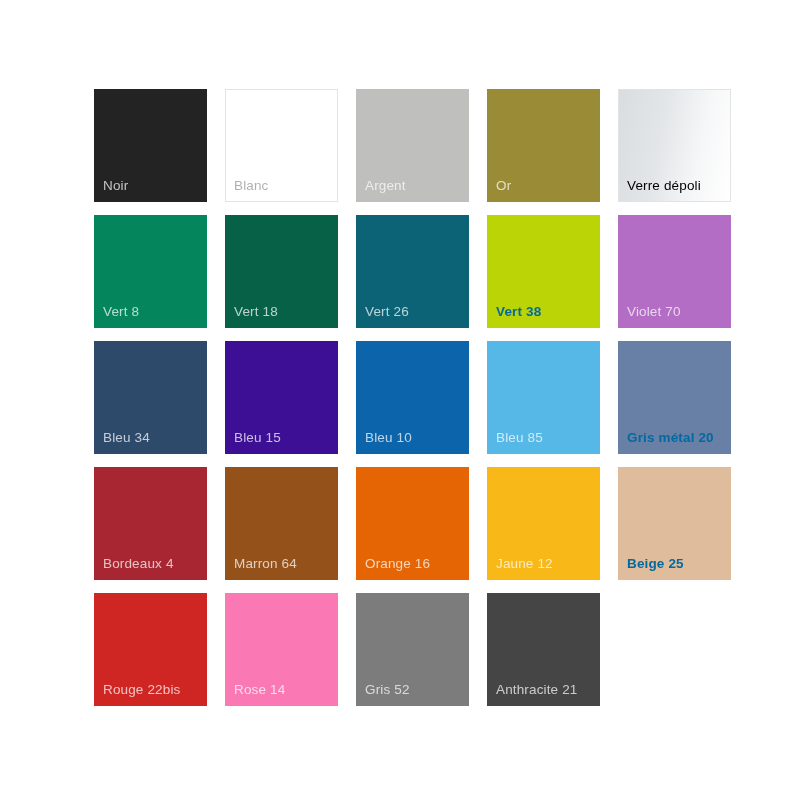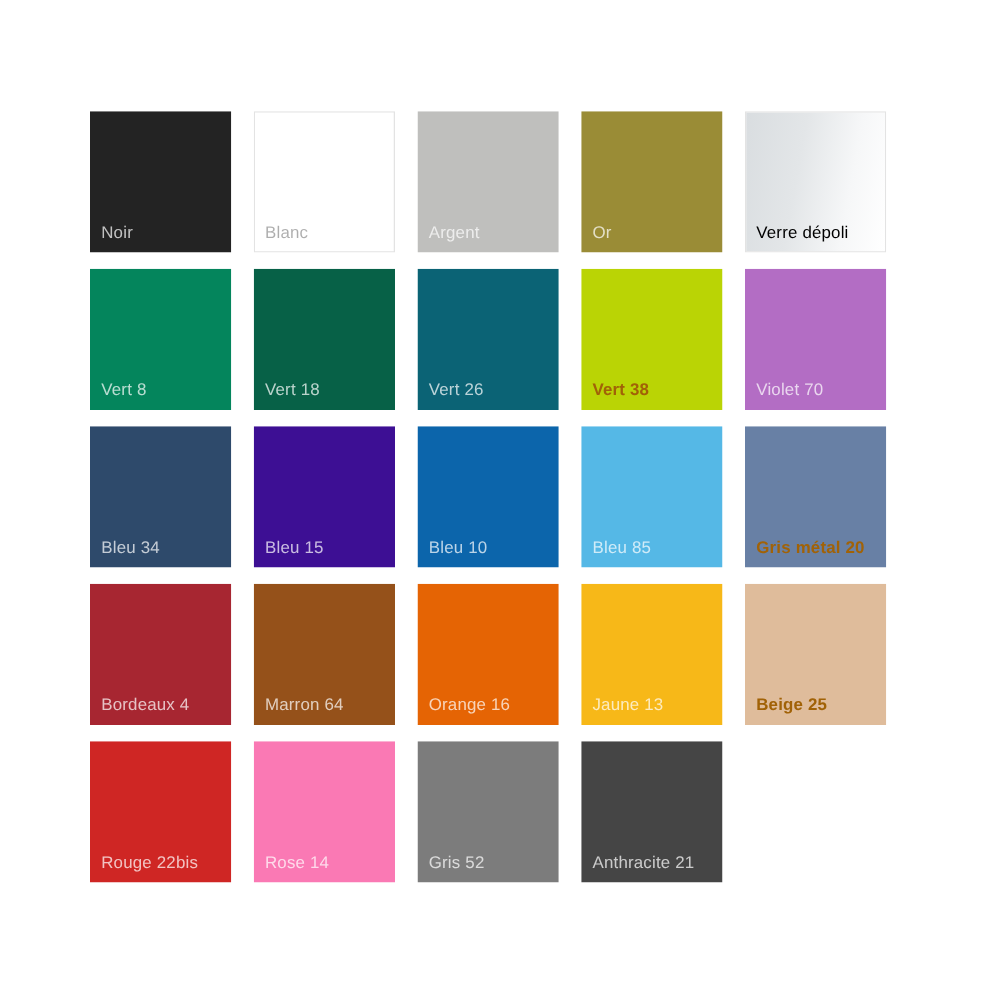--- a/index.html
+++ b/index.html
@@ -16,21 +16,21 @@
 
   #palette-page {
     position: relative;
     width: 800px;
     height: 800px;
     background: #ffffff;
   }
 
   #swatch-grid {
     position: absolute;
-    left: 72px;
+    left: 94px;
     top: 89px;
     width: 641px;
     display: grid;
     grid-template-columns: repeat(5, 113px);
     grid-template-rows: repeat(5, 113px);
     column-gap: 18px;
     row-gap: 13px;
   }
 
   .swatch {
@@ -57,21 +57,21 @@
     font-size: 13.5px;
     line-height: 16px;
     letter-spacing: 0.15px;
     white-space: nowrap;
     font-weight: 400;
     color: rgba(255,255,255,0.72);
   }
 
   .swatch.bold-label .swatch-label {
     font-weight: 700;
-    color: #a16207;
+    color: #0369a1;
   }
 
   .swatch.dark-label .swatch-label {
     color: rgba(0,0,0,0.32);
     font-weight: 400;
   }
 
   .swatch.dark-strong-label .swatch-label {
     color: #000000;
     font-weight: 400;
@@ -153,21 +153,21 @@
       <div class="swatch">
         <div class="swatch-fill" style="background: rgb(149, 81, 26);"></div>
         <div class="swatch-label">Marron 64</div>
       </div>
       <div class="swatch">
         <div class="swatch-fill" style="background: rgb(229, 100, 4);"></div>
         <div class="swatch-label">Orange 16</div>
       </div>
       <div class="swatch">
         <div class="swatch-fill" style="background: rgb(247, 184, 24);"></div>
-        <div class="swatch-label">Jaune 13</div>
+        <div class="swatch-label">Jaune 12</div>
       </div>
       <div class="swatch bold-label">
         <div class="swatch-fill" style="background: rgb(223, 188, 155);"></div>
         <div class="swatch-label">Beige 25</div>
       </div>
       <div class="swatch">
         <div class="swatch-fill" style="background: rgb(207, 38, 36);"></div>
         <div class="swatch-label">Rouge 22bis</div>
       </div>
       <div class="swatch">

